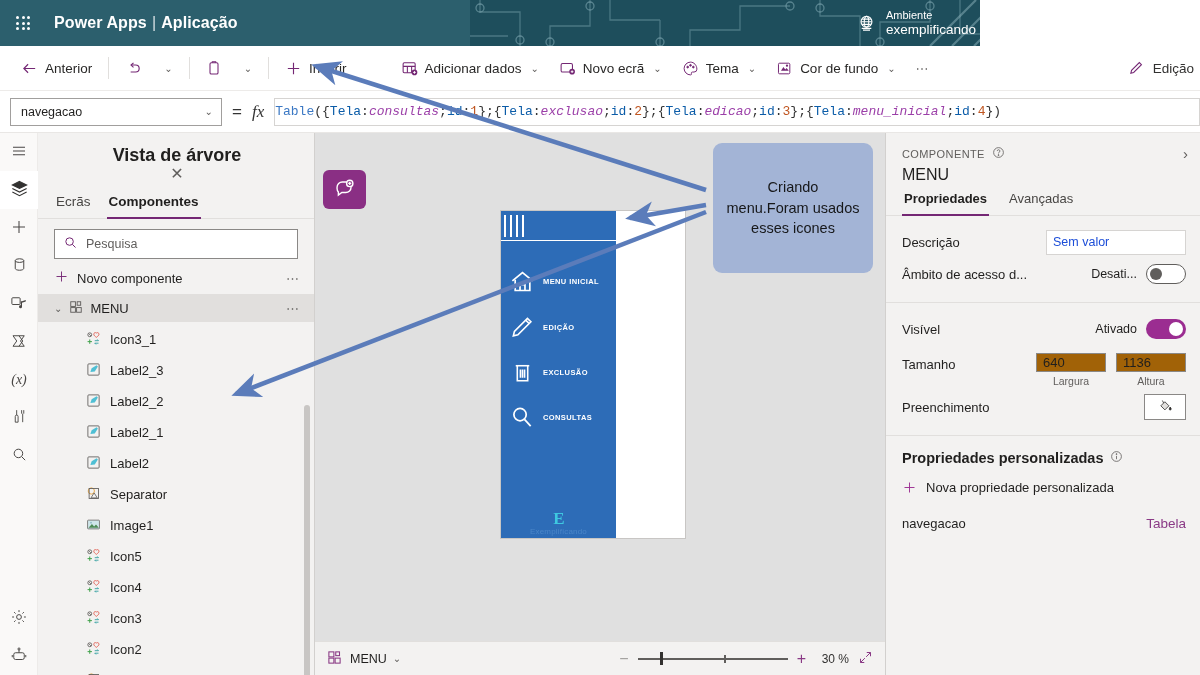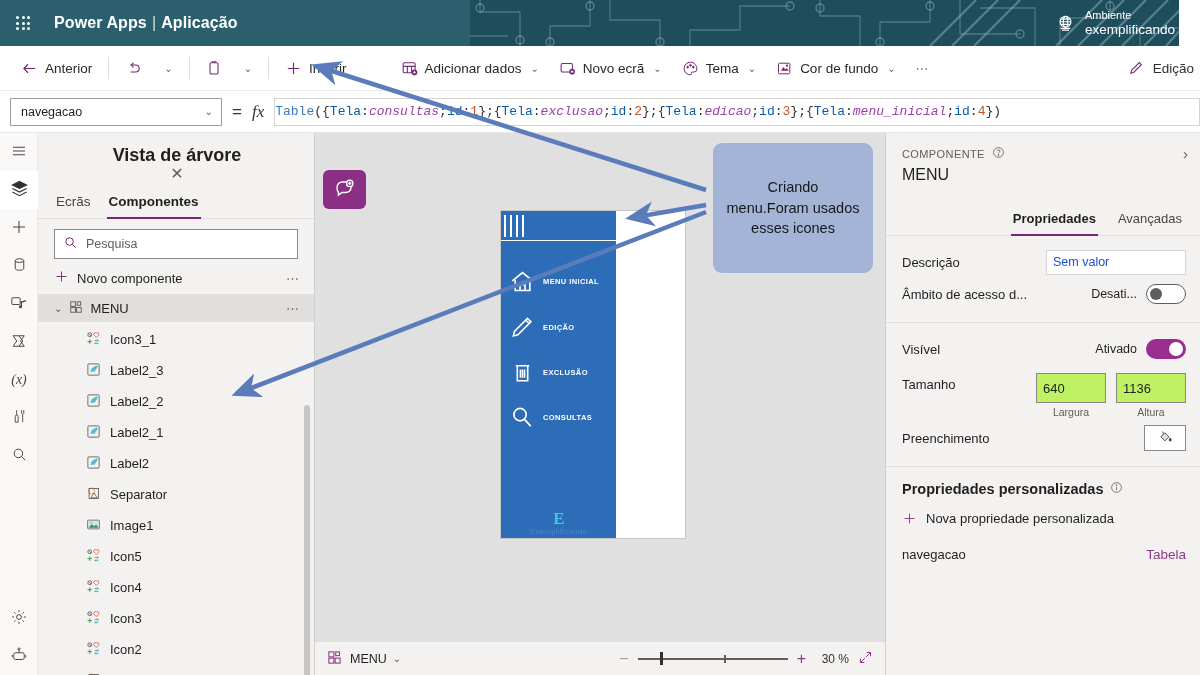--- a/index.html
+++ b/index.html
@@ -7,21 +7,21 @@
   body {
     font-family: "Liberation Sans", sans-serif;
     font-size: 13px;
     color: #323130;
     background: #fff;
     position: relative;
   }
 
   
   #top-header {
-    position: absolute; left: 0; top: 0; width: 1179px; height: 46px;
+    position: absolute; left: 0; top: 0; width: 980px; height: 46px;
     background: #225462;
     display: flex; align-items: center;
     overflow: hidden;
   }
   #header-circuit {
     position: absolute; left: 460px; top: 0; width: 740px; height: 46px;
     opacity: 1;
   }
   #header-left-tint {
     position: absolute; left: 0; top: 0; width: 470px; height: 46px;
@@ -175,42 +175,42 @@
   
   #props-panel {
     position: absolute; left: 885px; top: 133px; width: 315px; height: 542px;
     background: #f3f2f1; border-left: 1px solid #d2d0ce; overflow: hidden;
   }
   #props-head { padding: 12px 12px 0 16px; }
   #props-kicker-row { display: flex; align-items: center; justify-content: space-between; }
   #props-kicker { font-size: 11px; letter-spacing: .4px; color: #605e5c; text-transform: uppercase; }
   #props-collapse { color: #605e5c; font-size: 15px; cursor: pointer; }
   #props-name { font-size: 16px; color: #201f1e; margin-top: 4px; }
-  #props-tabs { display: flex; gap: 18px; padding: 0 16px; margin-top: 24px; border-bottom: 1px solid #e1dfdd; justify-content: flex-end; }
+  #props-tabs { display: flex; gap: 18px; padding: 0 16px; margin-top: 4px; border-bottom: 1px solid #e1dfdd; }
   .props-tab { padding: 3px 2px 9px; font-size: 13px; color: #484644; cursor: pointer; position: relative; }
   .props-tab.sel { color: #201f1e; font-weight: 700; }
   .props-tab.sel:after { content: ""; position: absolute; left: 0; right: 0; bottom: -1px; height: 2px; background: #742774; }
   .prop-sect { padding: 10px 14px 12px 16px; border-bottom: 1px solid #e1dfdd; }
   .prop-row { display: flex; align-items: center; min-height: 32px; gap: 32px; }
   .prop-label { font-size: 13px; color: #201f1e; flex: 1; }
   .txt-field {
     width: 140px; height: 25px; background: #fff; border: 1px solid #d6d4d2;
     display: flex; align-items: center; padding-left: 6px; font-size: 12.5px; color: #1d4ed8; cursor: text;
   }
   .toggle-wrap { display: flex; align-items: center; gap: 9px; }
   .toggle-txt { font-size: 12.5px; color: #201f1e; }
   .toggle { width: 40px; height: 20px; border-radius: 10px; position: relative; cursor: pointer; }
   .toggle.off { background: #fff; border: 1px solid #605e5c; }
   .toggle.off .knob { position: absolute; left: 3px; top: 3px; width: 12px; height: 12px; border-radius: 50%; background: #605e5c; }
   .toggle.on { background: #9b2d91; }
   .toggle.on .knob { position: absolute; right: 3px; top: 3px; width: 14px; height: 14px; border-radius: 50%; background: #fff; }
   #size-row { display: flex; align-items: flex-start; }
   #size-fields { display: flex; gap: 10px; }
   .size-col { display: flex; flex-direction: column; align-items: center; }
-  .size-input { width: 70px; height: 30px; background: #bef264; border: 1px solid #8a8886; display: flex; align-items: center; padding-left: 6px; font-size: 13px; color: #201f1e; cursor: text; }
+  .size-input { width: 70px; height: 19px; background: #a16207; border: 1px solid #8a8886; display: flex; align-items: center; padding-left: 6px; font-size: 13px; color: #201f1e; cursor: text; }
   .size-cap { font-size: 10.5px; color: #605e5c; margin-top: 3px; }
   #fill-swatch { width: 42px; height: 26px; background: #fff; border: 1px solid #8a8886; display: flex; align-items: center; justify-content: center; cursor: pointer; }
   #custom-sect { padding: 14px 14px 0 16px; }
   #custom-title-row { display: flex; align-items: center; gap: 7px; }
   #custom-title { font-size: 14.5px; font-weight: 600; color: #201f1e; }
   #new-custom-row { display: flex; align-items: flex-start; gap: 9px; margin-top: 14px; cursor: pointer; }
   #new-custom-label { font-size: 13px; color: #201f1e; }
   #custom-prop-row { display: flex; align-items: center; margin-top: 18px; }
   #custom-prop-name { font-size: 13px; color: #201f1e; flex: 1; }
   #custom-prop-type { font-size: 13.5px; color: #8a3a86; cursor: pointer; }

